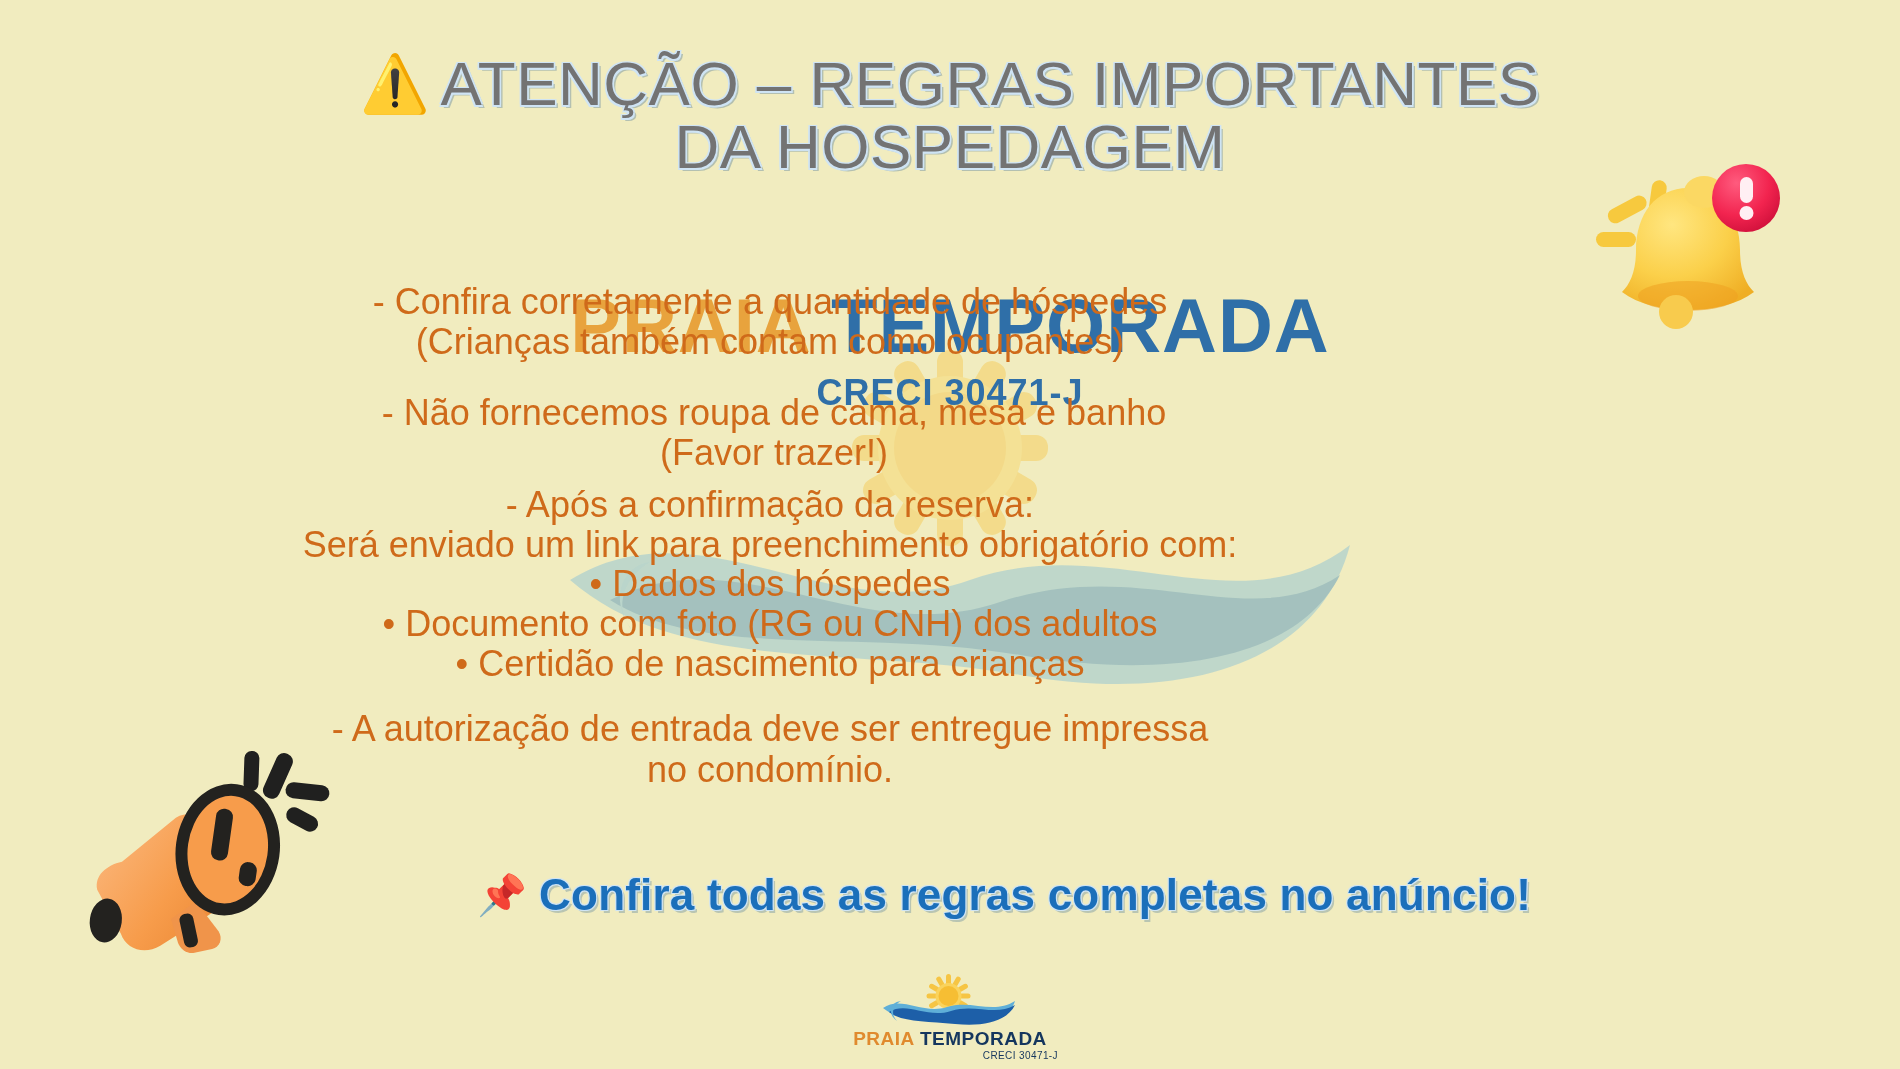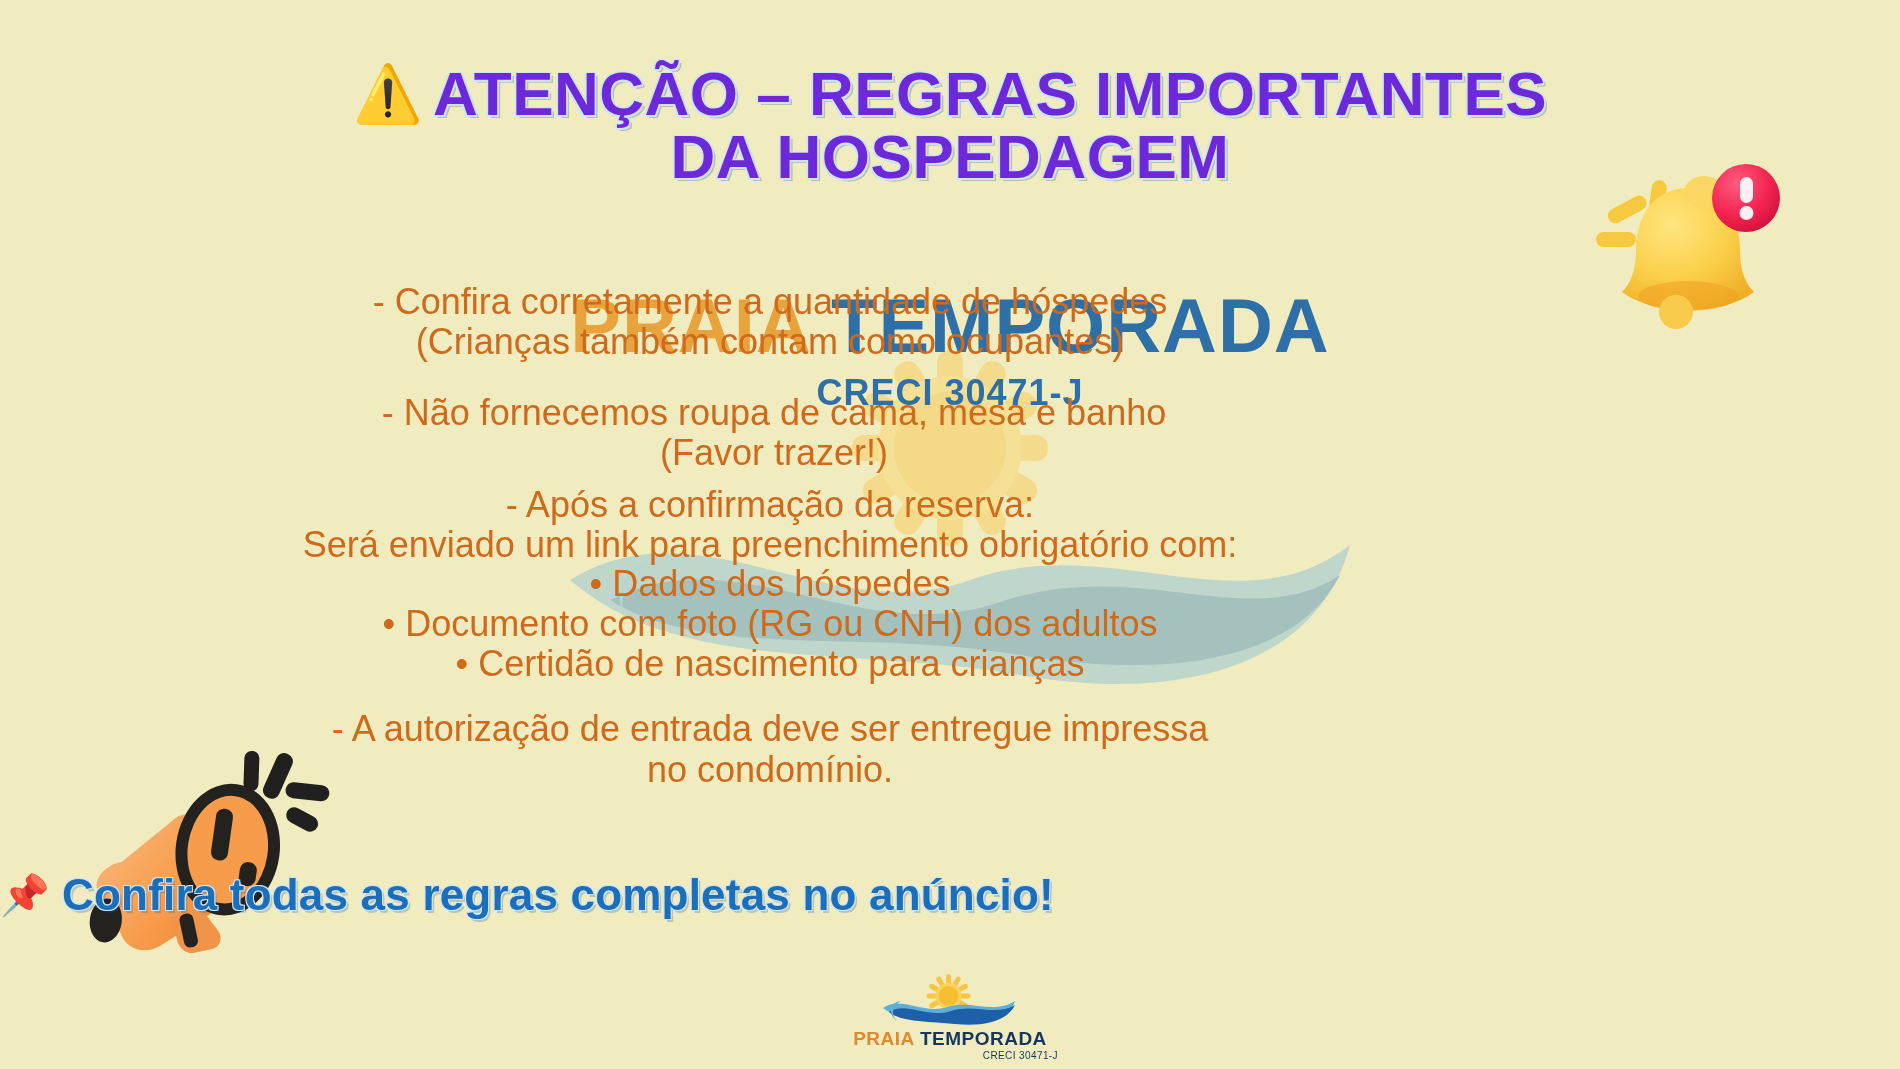--- a/index.html
+++ b/index.html
@@ -71,31 +71,30 @@
   .title-wrap {
     position: absolute;
     top: 52px;
     left: 0;
     width: 1900px;
     text-align: center;
   }
   .title {
     display: inline-block;
     font-size: 62px;
-    font-weight: bold;
-    color: #6d28d9;
+    font-weight: normal;
+    color: #737373;
     line-height: 1.02;
     letter-spacing: 0.5px;
     text-shadow:
       -1.5px -1.5px 0 #cfe4f4,
        1.5px -1.5px 0 #cfe4f4,
       -1.5px  1.5px 0 #cfe4f4,
        1.5px  1.5px 0 #cfe4f4,
        3px 3px 0 rgba(20,80,140,0.28);
-    margin-top: 10px;
   }
   .title .warn-emoji {
     font-size: 56px;
     text-shadow: none;
     vertical-align: 2px;
     margin-right: 10px;
   }
 
   
   .rules {
@@ -116,23 +115,23 @@
   .rule-block.block-docs {
     margin-bottom: 26px;
     line-height: 1.10;
     text-align: center;
   }
 
   
   .cta {
     position: absolute;
     top: 870px;
-    left: 0;
+    left: 7px;
     width: 1524px;
-    text-align: left;
+    text-align: right;
   }
   .cta-text {
     font-size: 44px;
     font-weight: bold;
     color: #1B6FBA;
     letter-spacing: 0.2px;
     text-shadow:
       -1px -1px 0 #cfe4f4,
        1px -1px 0 #cfe4f4,
       -1px  1px 0 #cfe4f4,

